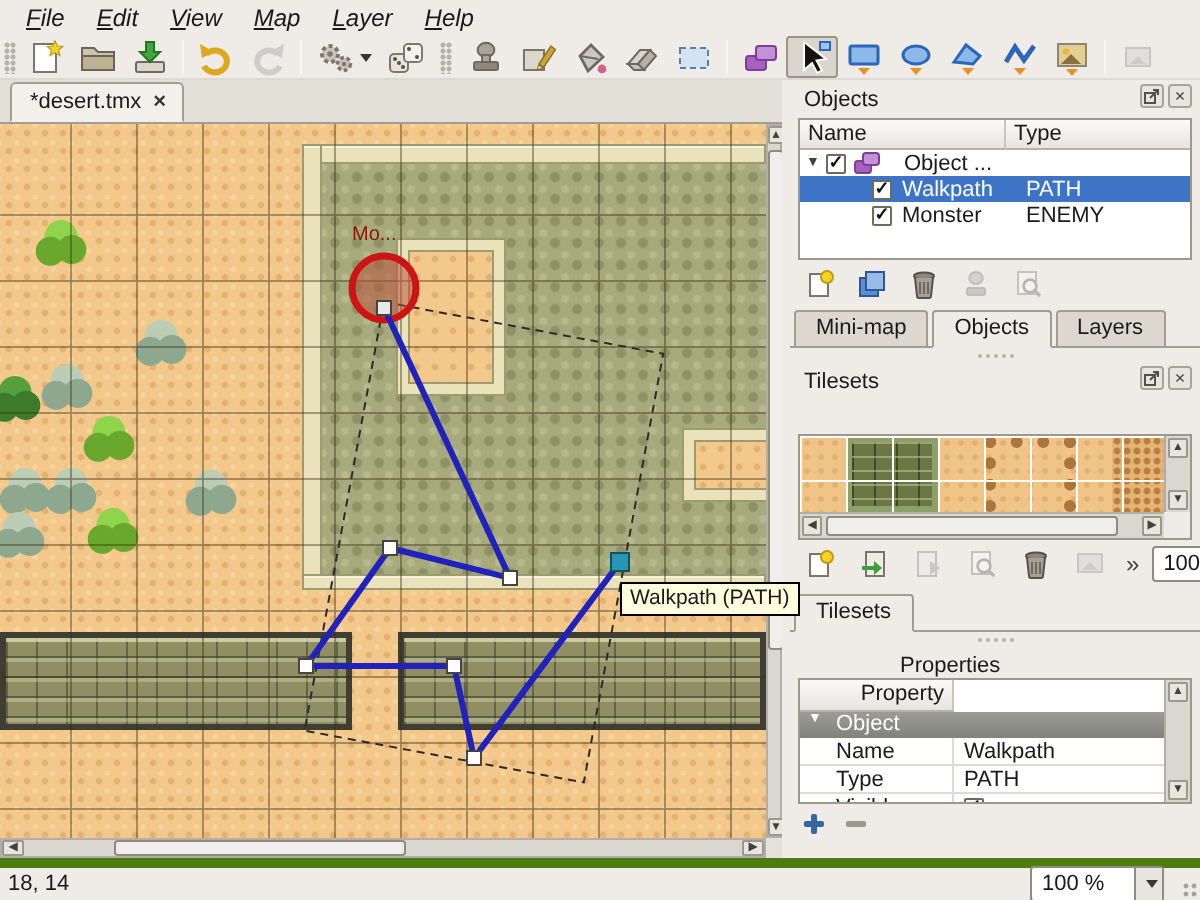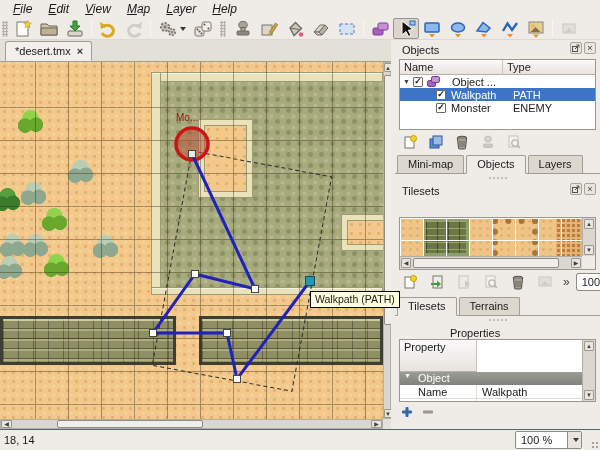--- a/index.html
+++ b/index.html
@@ -172,21 +172,21 @@
   .prow { display:flex; align-items:center; height:14px; border-bottom:1px solid #dedbd4; }
   .prow .c1 { width:77px; padding-left:18px; border-right:1px solid #dedbd4; flex-shrink:0;
               height:100%; display:flex; align-items:center; }
   .prow .c2 { padding-left:5px; flex:1; height:100%; display:flex; align-items:center; }
   .pgroup { display:flex; align-items:flex-start; height:13px; color:#fff;
             background:linear-gradient(#9c9c96,#82827c); gap:4px; padding-left:4px; }
   .pm-btn { width:15px; height:13px; display:flex; align-items:center; justify-content:center; }
 
   
   .statusbar { position:absolute; left:0; top:429px; width:600px; height:21px;
-               background:#efebe7; border-top:1px solid #4d7c0f; display:flex; align-items:center; }
+               background:#efebe7; border-top:5px solid #4d7c0f; display:flex; align-items:center; }
   .grip { position:absolute; right:1px; bottom:1px; width:8px; height:8px;
     background-image:radial-gradient(circle,#a5a198 0 1px,transparent 1.4px);
     background-size:4px 4px; }
 
   svg { display:block; }
 </style>
 </head>
 <body>
 
 <div class="win">
@@ -567,21 +567,20 @@
           </svg>
       </span>
       <span style="font-size:12px; color:#45413a; margin-left:2px;">»</span>
       <span class="combo" style="width:62px;">
         <span class="val" style="flex:1;">100 %</span>
 
       </span>
     </div>
     <div class="dtabs" style="top:256px;">
       <span class="dtab active">Tilesets</span>
-      <span class="dtab">Terrains</span>
     </div>
 
     <div class="dots" style="top:279px;">
         <i></i>
         <i></i>
         <i></i>
         <i></i>
         <i></i>
       </div>
 
@@ -596,21 +595,21 @@
         </span>
         <span class="pt-btn">×</span>
       </span>
     </div>
     <div class="frame" style="top:299px; height:63px; overflow:hidden;">
       <div class="sb" style="right:0; top:0; width:13px; height:61px; border:none; border-left:1px solid #b3afa7;">
         <span class="sb-btn" style="left:1px; top:1px; width:10px; height:10px;">▲</span>
         <span class="sb-btn" style="left:1px; bottom:1px; width:10px; height:10px;">▼</span>
       </div>
       <div style="margin-right:13px;">
-        <div class="thead" style="height:32px;">
+        <div class="thead" style="height:16px;text-align:right;">
           <span class="th" style="width:77px;">Property</span>
         </div>
         <div class="pgroup">
           <span class="expander" style="color:#fff;">▼</span>
           <span>Object</span>
         </div>
         <div class="prow">
           <span class="c1">Name</span>
           <span class="c2">Walkpath</span>
         </div>

